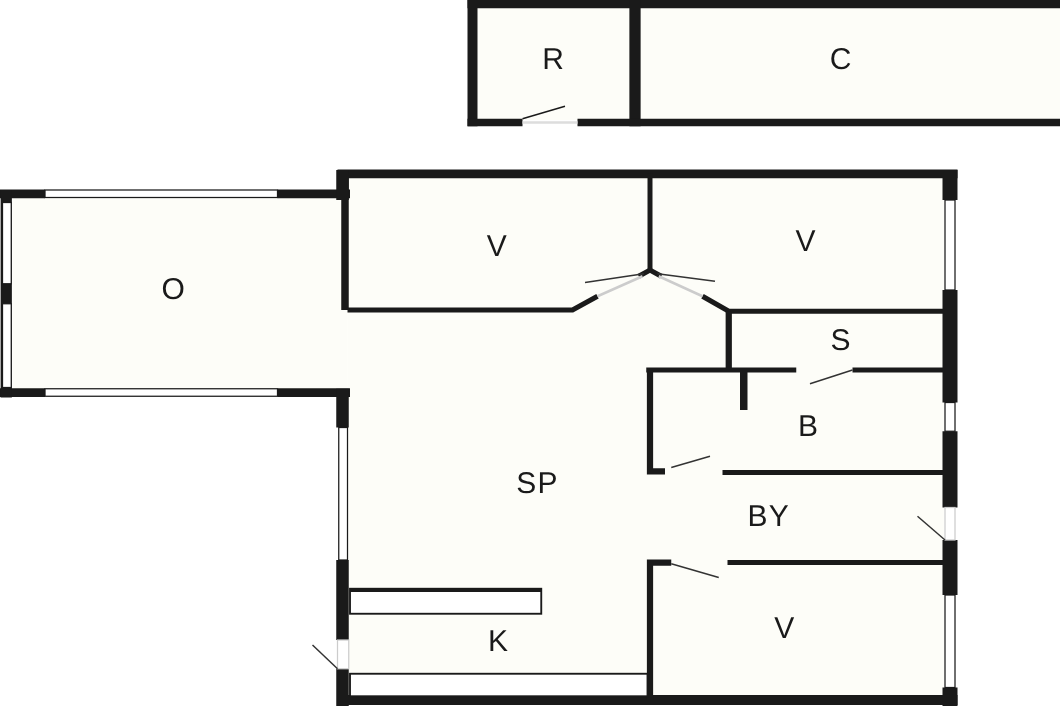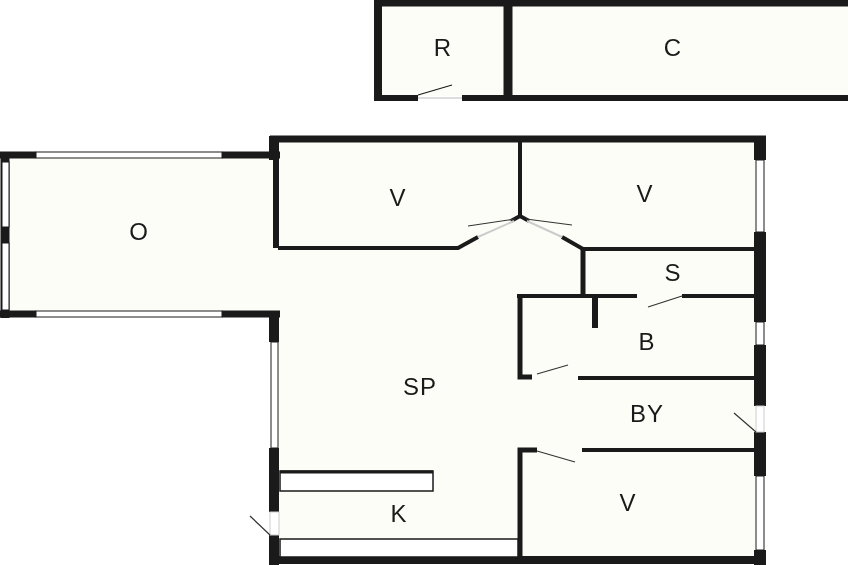--- a/index.html
+++ b/index.html
@@ -110,17 +110,17 @@
     </g>
   </svg>
 
   <span class="label" style="left:443px;top:48px">R</span>
   <span class="label" style="left:673px;top:48px">C</span>
   <span class="label" style="left:139px;top:232px">O</span>
   <span class="label" style="left:398px;top:198px">V</span>
   <span class="label" style="left:645px;top:194px">V</span>
   <span class="label" style="left:673px;top:273px">S</span>
   <span class="label" style="left:647px;top:342px">B</span>
-  <span class="label" style="left:420px;top:387px">SP</span>
-  <span class="label" style="left:647px;top:414px">BY</span>
+  <span class="label" style="left:430px;top:387px">SP</span>
+  <span class="label" style="left:615px;top:414px">BY</span>
   <span class="label" style="left:399px;top:514px">K</span>
   <span class="label" style="left:628px;top:503px">V</span>
 </div>
 
 </body></html>

